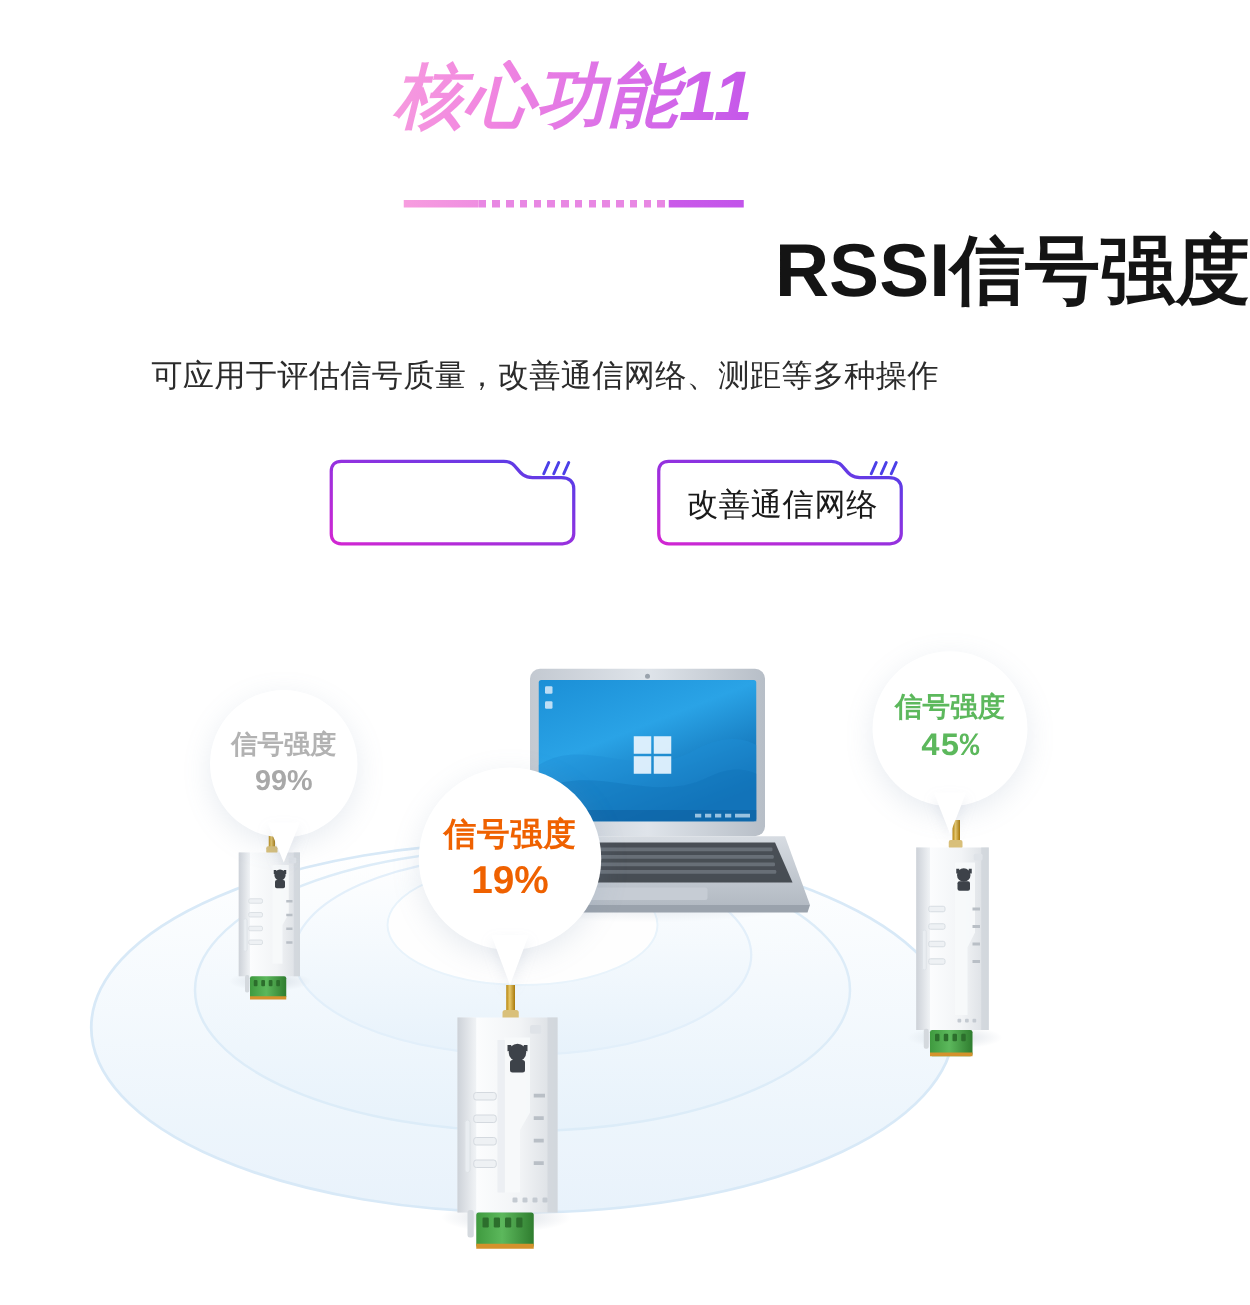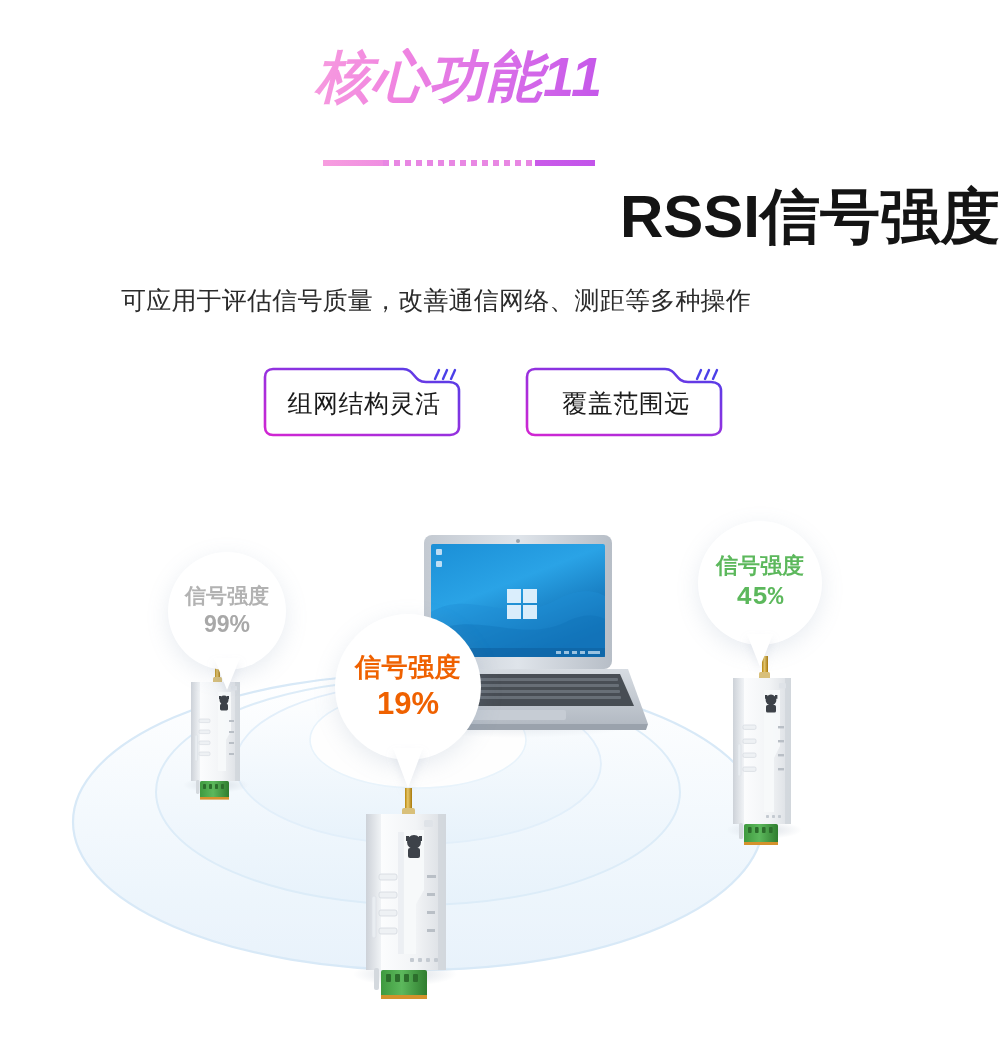--- a/index.html
+++ b/index.html
@@ -204,41 +204,40 @@
         </linearGradient>
       </defs>
       <path d="M10,3 L140,3 C152,3 150,16 163,16 L186,16 C192,16 196,19 196,25 L196,61
                C196,66 192,69 187,69 L10,69 C5,69 2,66 2,61 L2,11 C2,6 5,3 10,3 Z" fill="#ffffff" stroke="url(#tagGrad1)" stroke-width="2.6" stroke-linejoin="round"></path>
       <g stroke="#4b3fe8" stroke-width="2.4" stroke-linecap="round">
         <line x1="172" y1="13" x2="176" y2="4"></line>
         <line x1="180" y1="13" x2="184" y2="4"></line>
         <line x1="188" y1="13" x2="192" y2="4"></line>
       </g>
     </svg>
-    <span class="tag-label">组网结构灵活</span>
   </div>
 
   <div class="tag">
     <svg viewBox="0 0 212 72" width="212" height="72">
       <defs>
         <linearGradient id="tagGrad2" x1="0" y1="1" x2="1" y2="0">
           <stop offset="0%" stop-color="#d226d2"></stop>
           <stop offset="55%" stop-color="#8f32e0"></stop>
           <stop offset="100%" stop-color="#4b3fe8"></stop>
         </linearGradient>
       </defs>
       <path d="M10,3 L140,3 C152,3 150,16 163,16 L186,16 C192,16 196,19 196,25 L196,61
                C196,66 192,69 187,69 L10,69 C5,69 2,66 2,61 L2,11 C2,6 5,3 10,3 Z" fill="#ffffff" stroke="url(#tagGrad2)" stroke-width="2.6" stroke-linejoin="round"></path>
       <g stroke="#4b3fe8" stroke-width="2.4" stroke-linecap="round">
         <line x1="172" y1="13" x2="176" y2="4"></line>
         <line x1="180" y1="13" x2="184" y2="4"></line>
         <line x1="188" y1="13" x2="192" y2="4"></line>
       </g>
     </svg>
-    <span class="tag-label">覆盖范围远</span>
+    <span class="tag-label">改善通信网络</span>
   </div>
 
 </div>
 
 <div class="stage">
   <svg viewBox="0 0 1000 552" width="1000" height="552">
     <defs>
       <linearGradient id="ringG" x1="0" y1="0" x2="0" y2="1">
         <stop offset="0%" stop-color="#ffffff"></stop>
         <stop offset="100%" stop-color="#e7f2fb"></stop>

